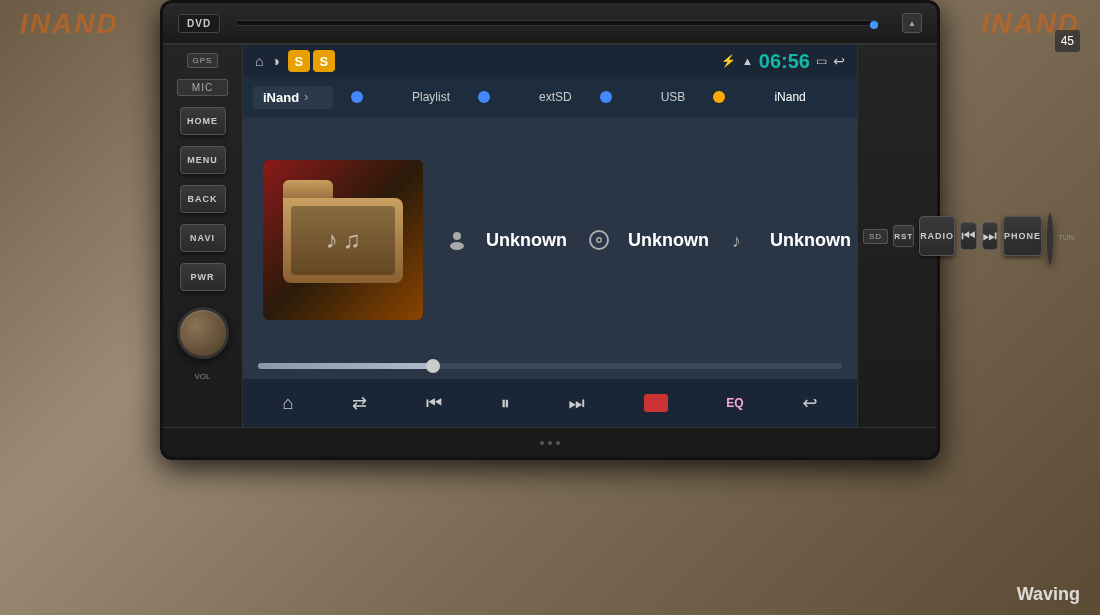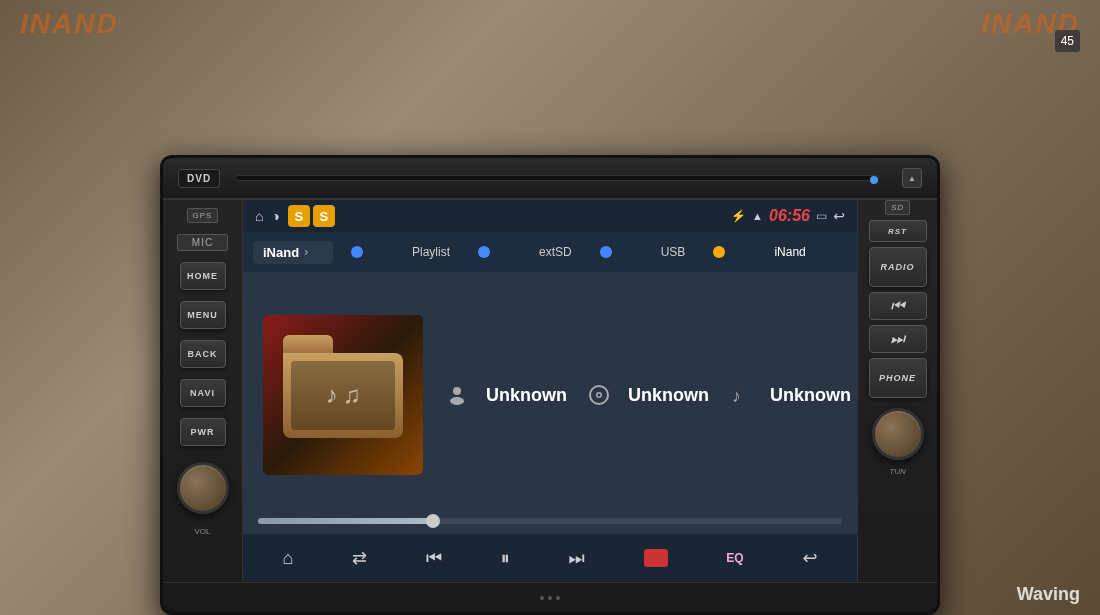--- a/index.html
+++ b/index.html
@@ -12,21 +12,21 @@
       display: flex;
       align-items: center;
       justify-content: center;
     }
 
     .outer-bg {
       width: 1100px;
       height: 615px;
       background: linear-gradient(135deg, #6B5B45 0%, #9B8B75 30%, #7B6B55 60%, #5B4B35 100%);
       display: flex;
-      align-items: flex-end;
+      align-items: flex-start;
       justify-content: center;
       position: relative;
     }
 
     
     .watermark-top {
       position: absolute;
       top: 8px;
       left: 0;
       right: 0;
@@ -255,24 +255,23 @@
       margin-left: auto;
       display: flex;
       align-items: center;
       gap: 6px;
     }
 
     .bluetooth-icon { color: #4499ff; font-size: 12px; }
     .wifi-icon { color: #ccc; font-size: 11px; }
 
     .clock {
-      color: #ef4444;
-      font-size: 16px;
-      font-weight: bold;
-      font-style: italic;
+      color: #14b8a6;
+      font-size: 20px;
+      font-weight: bold;
     }
 
     .screen-icon { color: #ccc; font-size: 12px; }
     .back-icon { color: #ccc; font-size: 14px; }
 
     
     .player-content {
       flex: 1;
       background: #2a3545;
       display: flex;
@@ -497,26 +496,24 @@
       color: #f9a8d4;
       font-size: 12px;
       font-weight: bold;
     }
 
     
     .right-panel {
       width: 80px;
       background: linear-gradient(180deg, #252525, #1c1c1c);
       display: flex;
-      flex-direction: column;
       align-items: center;
       padding: 0 5px;
       gap: 5px;
       border-left: 1px solid #333;
-      font-style: italic;
     }
 
     .sd-badge {
       background: #333;
       border: 1px solid #555;
       color: #aaa;
       font-size: 8px;
       padding: 2px 5px;
       border-radius: 2px;
       letter-spacing: 1px;

